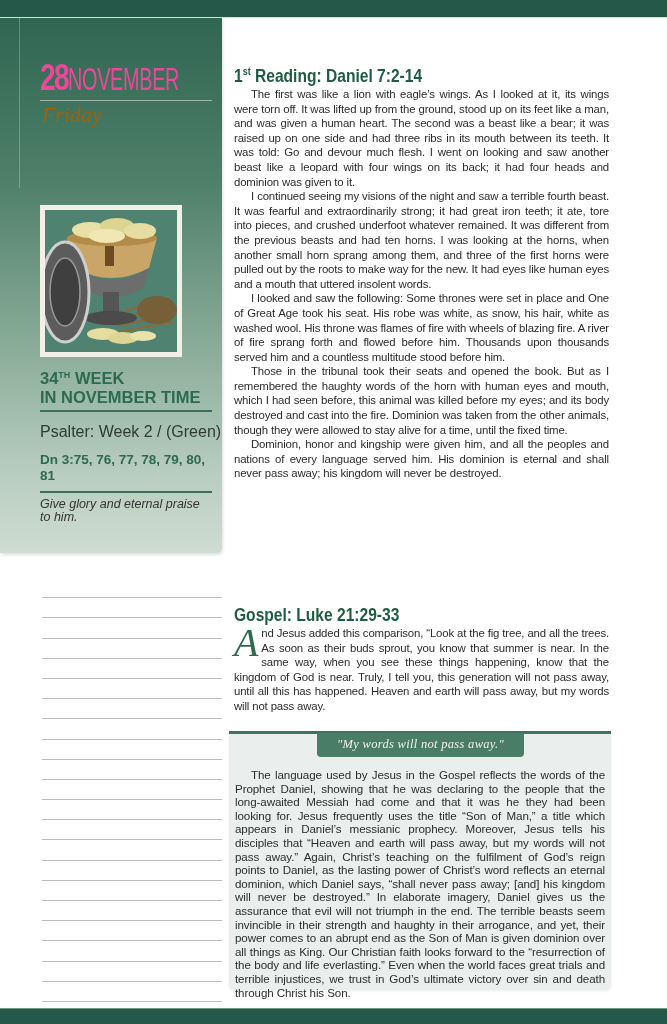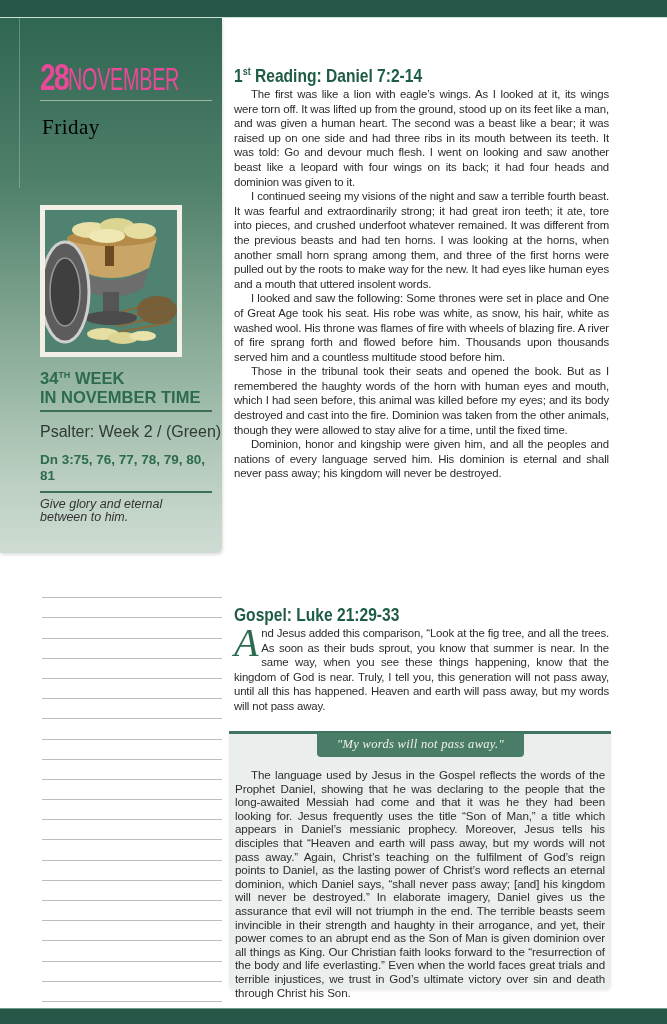--- a/index.html
+++ b/index.html
@@ -15,21 +15,21 @@
       border-radius: 0 0 5px 0;
       box-shadow: 1px 2px 3px rgba(0,0,0,0.12);
     }
     .sidebar-rule { position: absolute; left: 19px; top: 0; width: 1px; height: 170px; background: rgba(255,255,255,0.25); }
 
     .date-block { position: absolute; left: 40px; top: 60px; width: 172px; }
     .date-line { display: flex; align-items: baseline; color: #ec4899; line-height: 1; gap: 7px; }
     .date-day { font-family: "Liberation Sans", sans-serif; font-weight: bold; font-size: 36px; letter-spacing: -2px; transform: scaleX(0.78); transform-origin: left; display: inline-block; }
     .date-month { font-family: "Liberation Sans", sans-serif; font-size: 32px; transform: scaleX(0.62); transform-origin: left; display: inline-block; margin-left: -15px; letter-spacing: -0.5px; }
     .date-divider { width: 172px; height: 1px; background: rgba(238,235,227,0.55); margin-top: 4px; }
-    .date-weekday { font-family: "Liberation Serif", serif; font-size: 21px; color: #000000; margin-top: 14px; margin-left: 2px; letter-spacing: 0.5px; }
+    .date-weekday { font-family: "Liberation Serif", serif; font-style: italic; font-size: 21px; color: #a16207; margin-top: 2px; margin-left: 2px; letter-spacing: 0.5px; }
 
     .image-frame { position: absolute; left: 40px; top: 205px; width: 142px; height: 152px; background: #f1efe6; padding: 5px; }
     .image-inner { width: 100%; height: 100%; background: #4a7d6a; position: relative; overflow: hidden; }
 
     .week-title { position: absolute; left: 40px; top: 366px; width: 172px; color: #2d6b4f; font-weight: bold; font-size: 16.5px; line-height: 19px; transform-origin: left; }
     .week-title sup { font-size: 9px; vertical-align: 6px; text-align: right; }
     .week-rule { position: absolute; left: 40px; top: 410px; width: 172px; height: 2px; background: #3c6e58; }
     .psalter { position: absolute; left: 40px; top: 423px; font-size: 16px; color: #2f3a34; }
     .psalm-ref { position: absolute; left: 40px; top: 452px; width: 172px; font-size: 13.5px; font-weight: bold; color: #2d6b4f; line-height: 16px; }
     .psalm-rule { position: absolute; left: 40px; top: 491px; width: 172px; height: 2px; background: #3c6e58; }
@@ -107,21 +107,21 @@
 
 <div class="week-title">
   <span>34</span><sup>TH</sup>
   <span>WEEK</span><br>
   <span>IN NOVEMBER TIME</span>
 </div>
 <div class="week-rule"></div>
 <div class="psalter">Psalter: Week 2 / (Green)</div>
 <div class="psalm-ref">Dn 3:75, 76, 77, 78, 79, 80, 81</div>
 <div class="psalm-rule"></div>
-<div class="response">Give glory and eternal between to him.</div>
+<div class="response">Give glory and eternal praise to him.</div>
 
 <div class="notes" id="notes">
     <div class="note-line"></div>
     <div class="note-line"></div>
     <div class="note-line"></div>
     <div class="note-line"></div>
     <div class="note-line"></div>
     <div class="note-line"></div>
     <div class="note-line"></div>
     <div class="note-line"></div>

